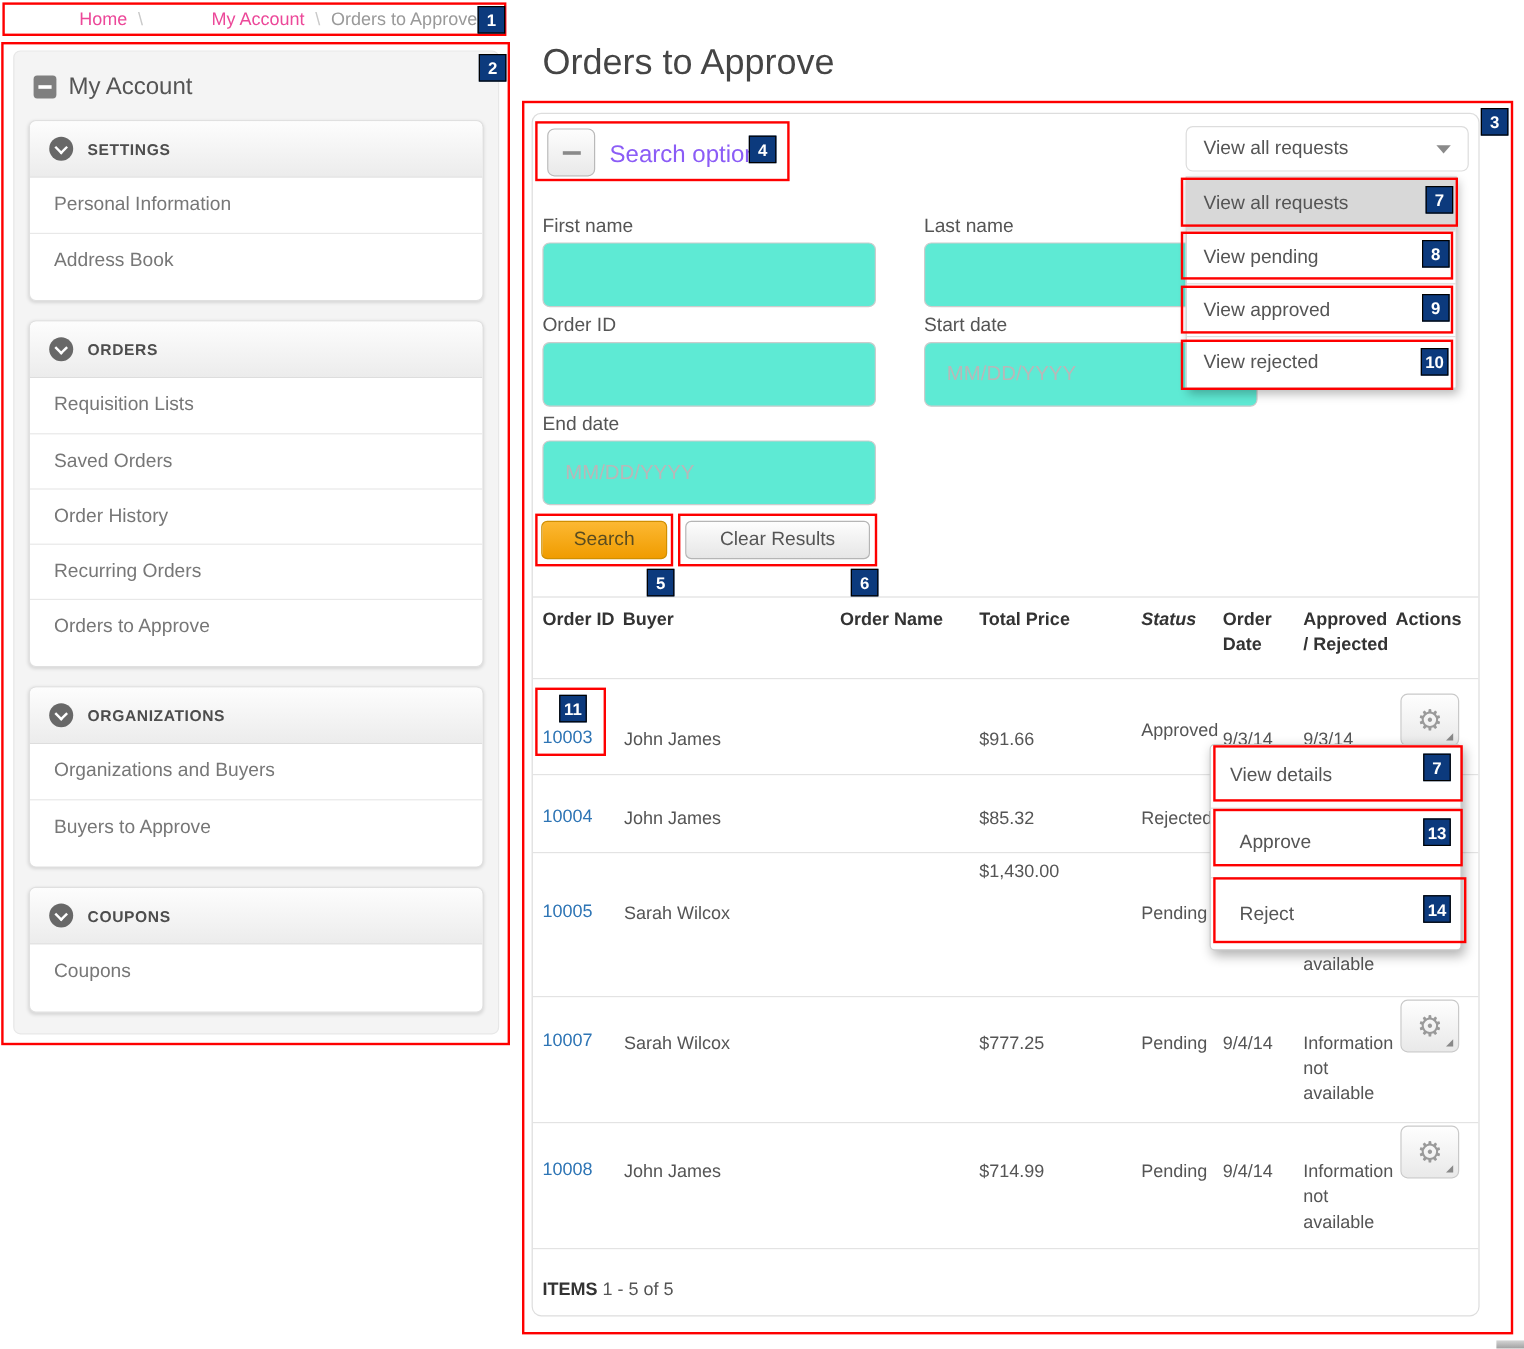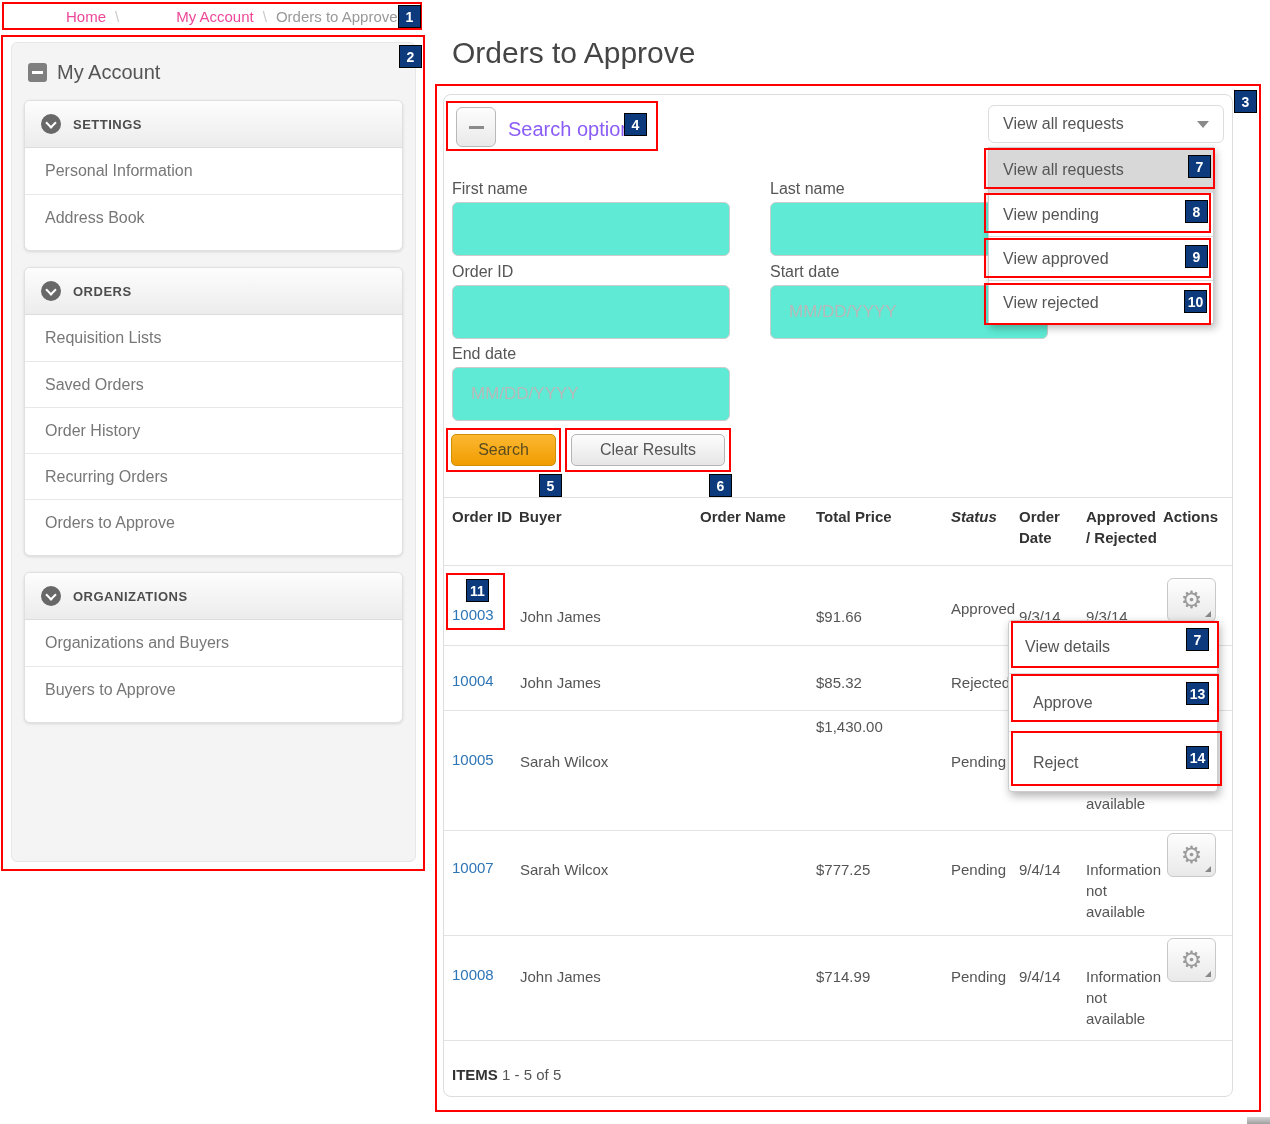--- a/index.html
+++ b/index.html
@@ -145,20 +145,27 @@
 
     <div class="card">
       <div class="card-header">
         <span class="chev"></span>
         <span class="card-title">ORGANIZATIONS</span>
       </div>
       <div class="sb-item">Organizations and Buyers</div>
       <div class="sb-item">Buyers to Approve</div>
     </div>
 
+    <div class="card">
+      <div class="card-header">
+        <span class="chev"></span>
+        <span class="card-title">COUPONS</span>
+      </div>
+      <div class="sb-item">Coupons</div>
+    </div>
   </div>
 
   <h1 class="page-title">Orders to Approve</h1>
   <div class="main-panel"></div>
 
   <button class="toggle-btn"></button>
   <span class="search-options-label">Search options</span>
 
   <div class="filter-select">
     <span>View all requests</span>

